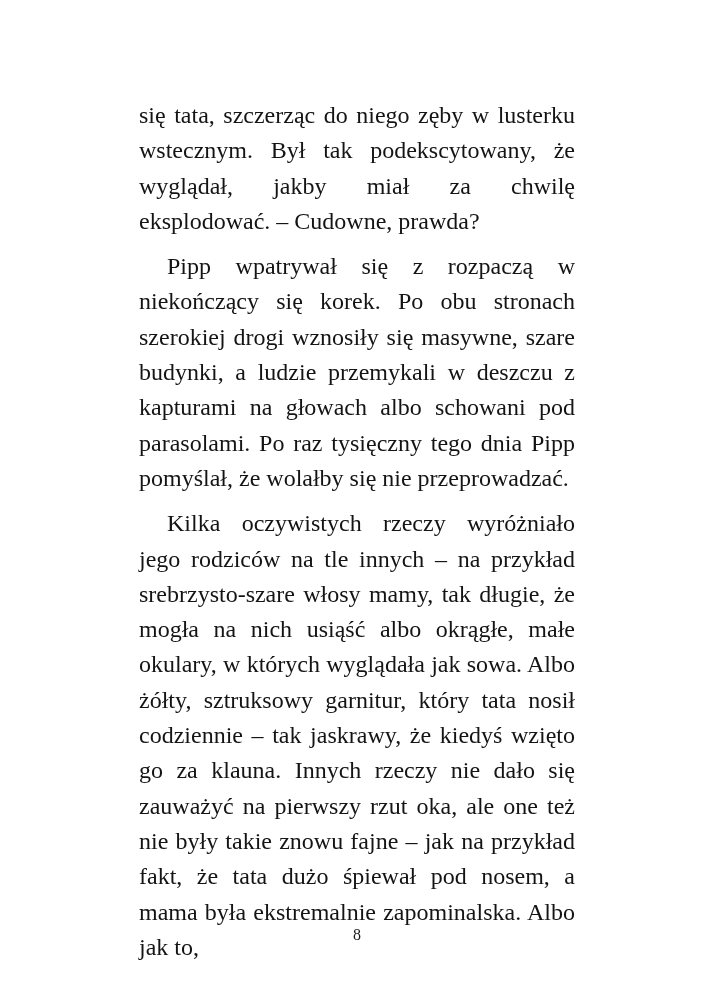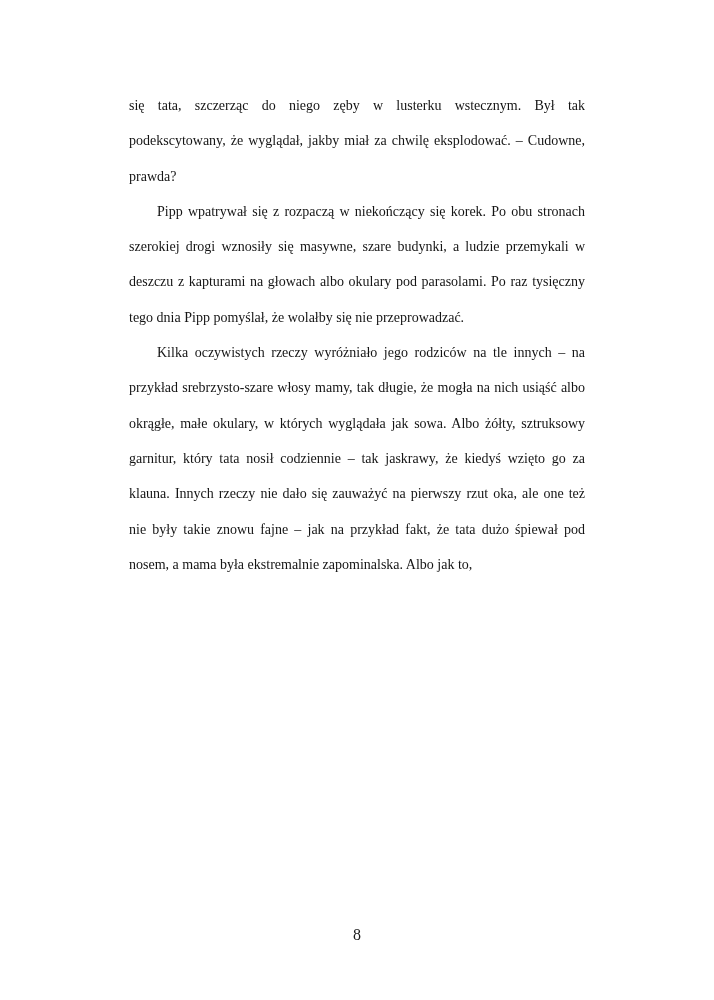--- a/index.html
+++ b/index.html
@@ -23,22 +23,22 @@
     background: #ffffff;
     overflow: hidden;
   }
   .text-block {
     position: absolute;
     left: 129px;
     top: 88px;
     width: 456px;
   }
   .para {
-    margin: 0;
-    font-size: 14px;
+    margin: 10px;
+    font-size: 24px;
     line-height: 35.3px;
     text-align: justify;
     text-justify: inter-word;
     hyphens: manual;
     color: #141414;
   }
   .para.indent {
     text-indent: 28px;
   }
   .folio {
@@ -52,19 +52,19 @@
     color: #1a1a1a;
   }
 </style>
 </head>
 <body>
 
 <div class="page">
 
   <div class="text-block">
     <p class="para">się tata, szczerząc do niego zęby w lusterku wstecznym. Był tak podekscytowany, że wyglądał, jakby miał za chwilę eksplodować. – Cudowne, prawda?</p>
-    <p class="para indent">Pipp wpatrywał się z rozpaczą w niekończący się korek. Po obu stronach szerokiej drogi wznosiły się masywne, szare budynki, a ludzie przemykali w deszczu z kapturami na głowach albo okulary pod parasolami. Po raz tysięczny tego dnia Pipp pomyślał, że wolałby się nie przeprowadzać.</p>
+    <p class="para indent">Pipp wpatrywał się z rozpaczą w niekończący się korek. Po obu stronach szerokiej drogi wznosiły się masywne, szare budynki, a ludzie przemykali w deszczu z kapturami na głowach albo schowani pod parasolami. Po raz tysięczny tego dnia Pipp pomyślał, że wolałby się nie przeprowadzać.</p>
     <p class="para indent">Kilka oczywistych rzeczy wyróżniało jego rodziców na tle innych – na przykład srebrzysto-szare włosy mamy, tak długie, że mogła na nich usiąść albo okrągłe, małe okulary, w których wyglądała jak sowa. Albo żółty, sztruksowy garnitur, który tata nosił codziennie – tak jaskrawy, że kiedyś wzięto go za klauna. Innych rzeczy nie dało się zauważyć na pierwszy rzut oka, ale one też nie były takie znowu fajne – jak na przykład fakt, że tata dużo śpiewał pod nosem, a mama była ekstremalnie zapominalska. Albo jak to,</p>
   </div>
 
   <div class="folio">8</div>
 
 </div>
 
 </body></html>

